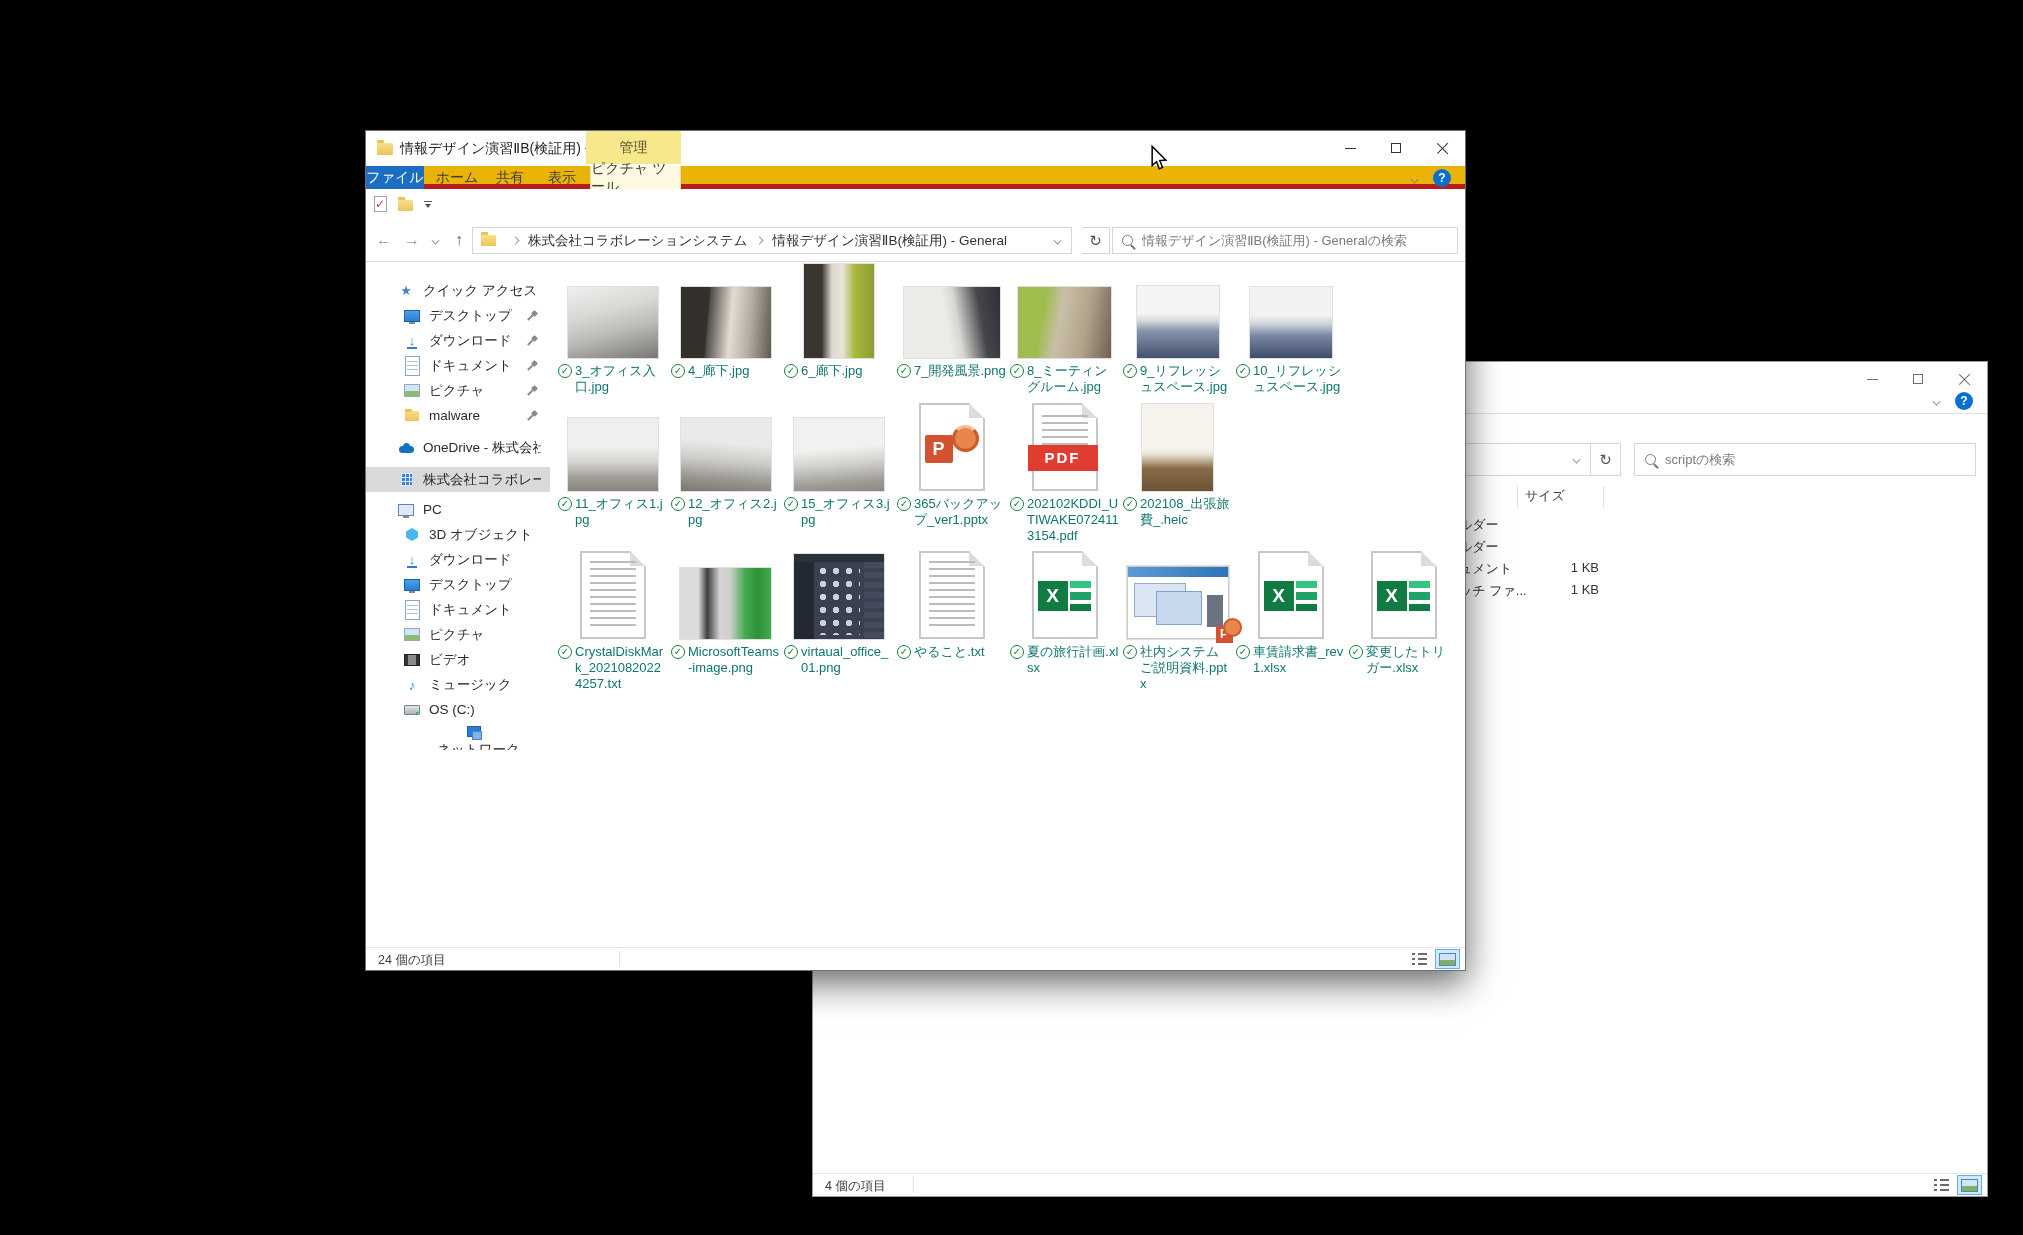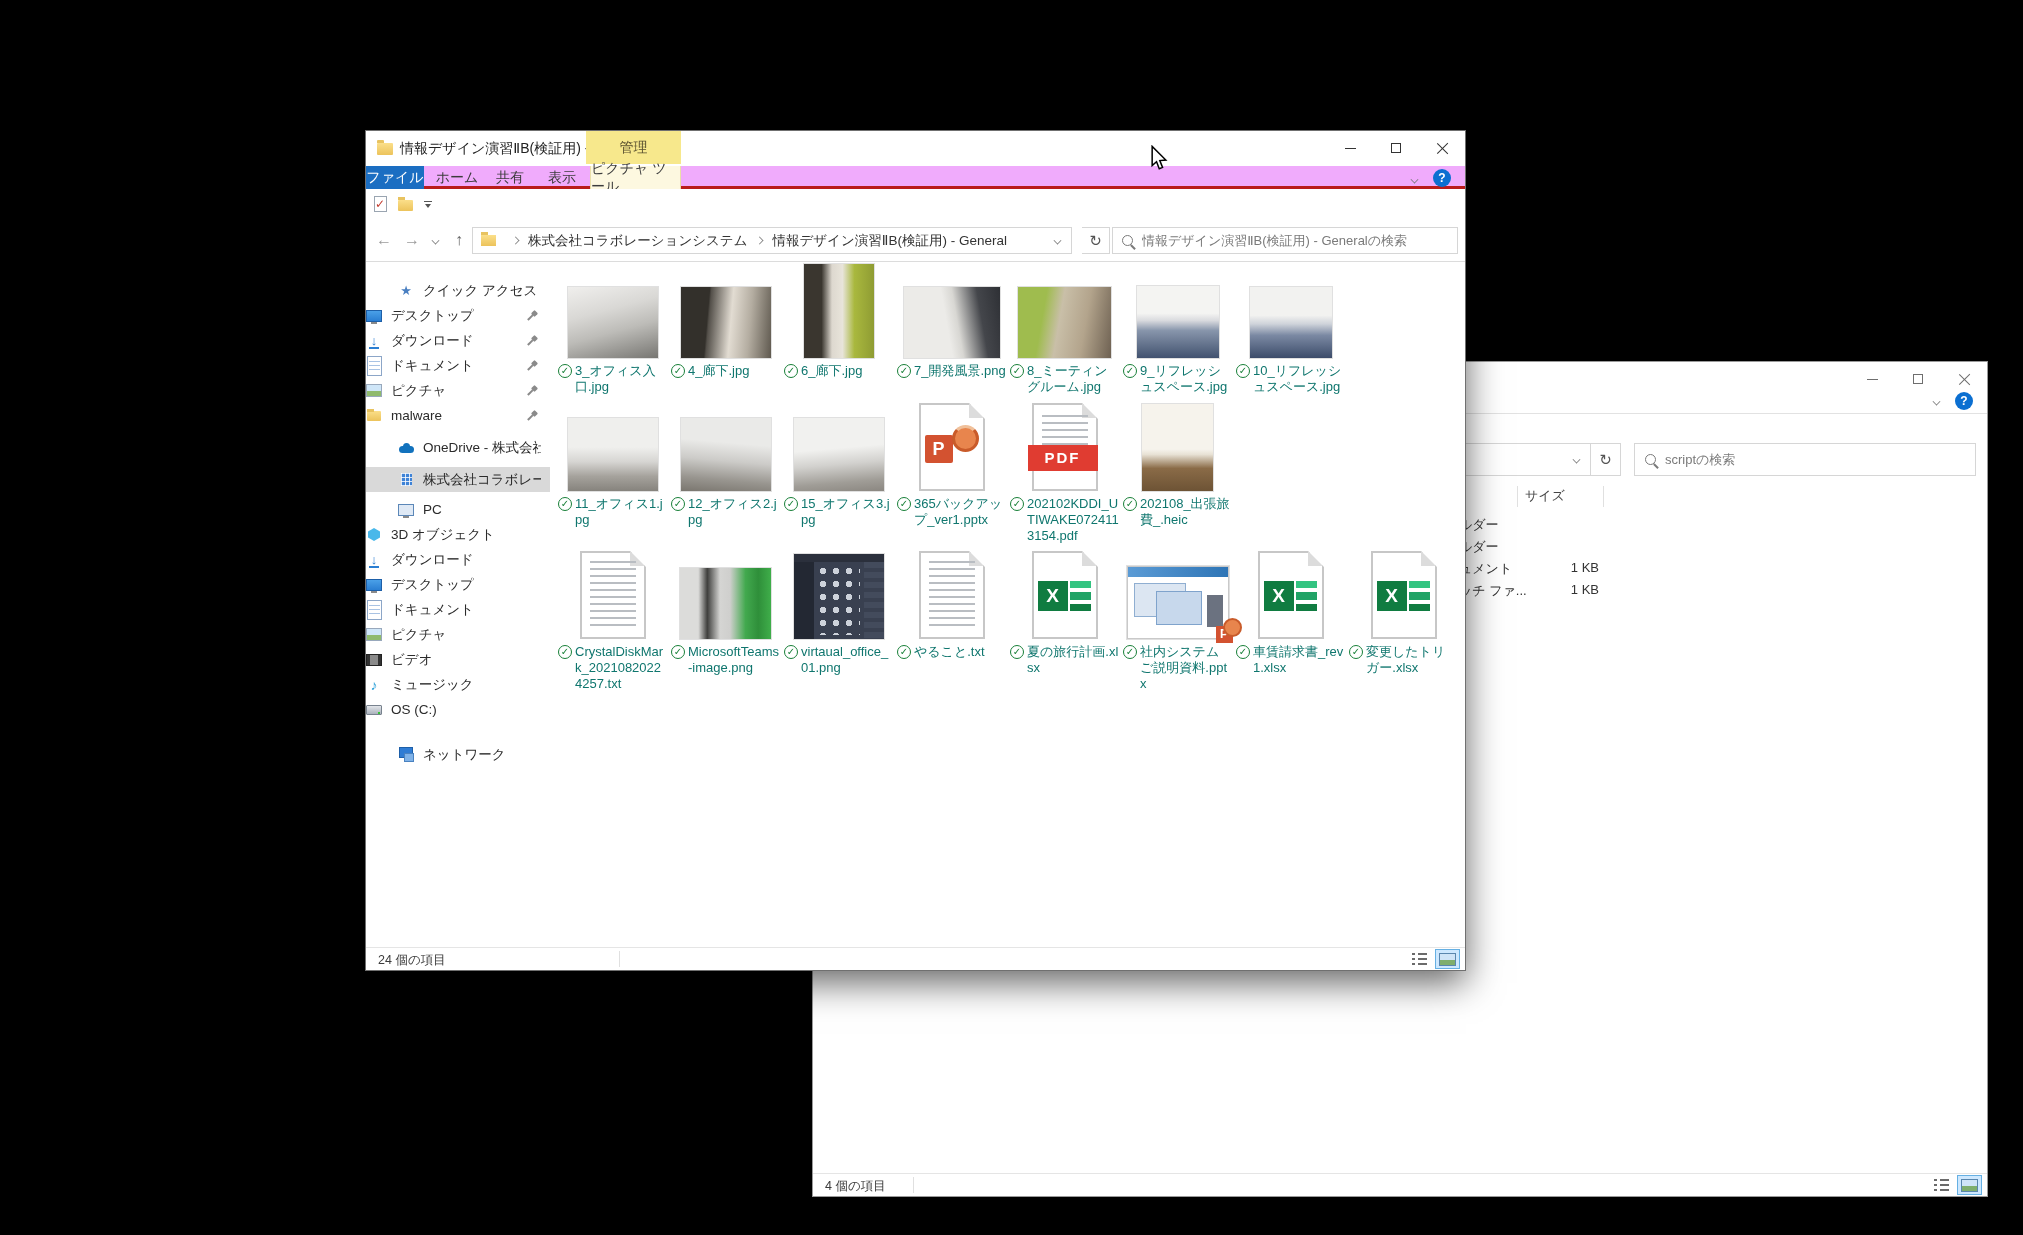--- a/index.html
+++ b/index.html
@@ -32,21 +32,21 @@
 .lens::after{content:"";position:absolute;left:8px;top:8px;width:6px;height:1.6px;background:#7a7a7a;transform:rotate(45deg);transform-origin:left center}
 
 
 .titlebar{position:absolute;left:0;top:0;right:0;height:35px;background:#fff}
 .tfolder{position:absolute;left:11px;top:12px;width:16px;height:12px;background:linear-gradient(#fbdf8a,#ecc35b);border-radius:1px}
 .tfolder::before{content:"";position:absolute;left:0;top:-3px;width:7px;height:3px;background:#e8c360;border-radius:1px 1px 0 0}
 .wtitle{position:absolute;left:34px;top:0;height:35px;line-height:35px;font-size:14px;color:#222;white-space:nowrap}
 .ctxheader{position:absolute;left:220px;top:0;width:95px;height:33px;background:#f7e88c;color:#5a5130;font-size:14px;display:flex;align-items:center;justify-content:center}
 
 
-.tabrow{position:absolute;left:0;top:35px;right:0;height:23px;border-bottom:3px solid #b91c1c;background:#f0abfc}
+.tabrow{position:absolute;left:0;top:35px;right:0;height:23px;border-bottom:5px solid #b91c1c;background:#eab308}
 .tab{position:absolute;top:0;height:23px;display:flex;align-items:center;justify-content:center;font-size:14px;color:#3c3c3c}
 .tab-file{left:0;width:58px;background:#1b6ec2;color:#fff}
 .tab-home{left:66px;width:50px}
 .tab-share{left:120px;width:48px}
 .tab-view{left:172px;width:48px}
 .tab-context{left:224px;width:91px;background:#fdf8e0;border-left:1px solid #eadfa8;border-right:1px solid #eadfa8}
 .ribbon-chevron{position:absolute;right:44px;top:6px;width:14px;height:14px;display:flex;align-items:center;justify-content:center}
 .tabrow .helpbtn{right:14px;top:3px}
 
 
@@ -73,21 +73,21 @@
 .crumb-dd{margin-left:auto;margin-right:10px}
 .refreshbtn{position:absolute;left:716px;top:8px;width:28px;height:27px;display:flex;align-items:center;justify-content:center;font-size:15px;color:#555;border:1px solid #d6d6d6;border-left:none}
 .searchbox{position:absolute;left:746px;top:8px;width:346px;height:27px;border:1px solid #d6d6d6;display:flex;align-items:center;gap:9px;padding:0 9px;font-size:13px;color:#7a7a7a;background:#fff}
 .searchbox .ph{white-space:nowrap;overflow:hidden}
 .hsep{position:absolute;left:0;right:0;top:130px;height:1px;background:#dcdcdc}
 
 
 .side{position:absolute;left:0;top:131px;width:184px;bottom:23px;overflow:hidden;padding-top:16px;background:#fff}
 .sitem{height:25px;display:flex;align-items:center;position:relative;font-size:13.5px;color:#2b2b2b}
 .sitem.l0{padding-left:32px}
-.sitem.l1{}
+.sitem.l1{padding-left:38px}
 .sitem.sel{background:#d9d9d9}
 .sitem .lbl{margin-left:9px;white-space:nowrap;overflow:hidden;max-width:118px}
 .ic{width:16px;height:16px;position:relative;flex:none;display:flex;align-items:center;justify-content:center}
 .ic-star::before{content:"★";color:#4a7fc1;font-size:13px;line-height:16px}
 .ic-desktop::before,.ic-desktop2::before{content:"";width:14px;height:10px;background:linear-gradient(180deg,#4aa0e8,#2a7ed2);border:1px solid #1d5fa8}
 .ic-desktop::after,.ic-desktop2::after{content:"";position:absolute;bottom:0;left:5px;width:6px;height:2px;background:#8a8a8a}
 .ic-download::before,.ic-download2::before{content:"↓";color:#2a7ed2;font-weight:bold;font-size:13px;line-height:13px}
 .ic-download::after,.ic-download2::after{content:"";position:absolute;bottom:0;left:3px;right:3px;height:1.6px;background:#2a7ed2}
 .ic-document::before,.ic-document2::before{content:"";width:11px;height:14px;background:#fff;border:1px solid #8ca6c8;background-image:repeating-linear-gradient(180deg,#a9c3e4 0 1.5px,rgba(0,0,0,0) 1.5px 4px);background-clip:content-box;padding:2px 1px}
 .ic-pictures::before,.ic-pictures2::before{content:"";width:14px;height:11px;border:1px solid #98a8bc;background:linear-gradient(180deg,#cfe6f8 0 55%,#8fba6d 55%)}
@@ -393,21 +393,21 @@
         <span class="lbl">ビデオ</span>
       </div>
       <div class="sitem l1">
         <span class="ic ic-music"></span>
         <span class="lbl">ミュージック</span>
       </div>
       <div class="sitem l1">
         <span class="ic ic-drive"></span>
         <span class="lbl">OS (C:)</span>
       </div>
-      <div class="sitem l0" style="margin-top: 20px;">
+      <div class="sitem l0" style="margin-top: 3px; flex-direction: column;">
         <span class="ic ic-network"></span>
         <span class="lbl">ネットワーク</span>
       </div>
     </div>
 
   <div class="files">
     <div class="frow" id="frow1">
         <div class="tile">
           <div class="thumbwrap">
             <div class="thumb th-entrance"></div>

